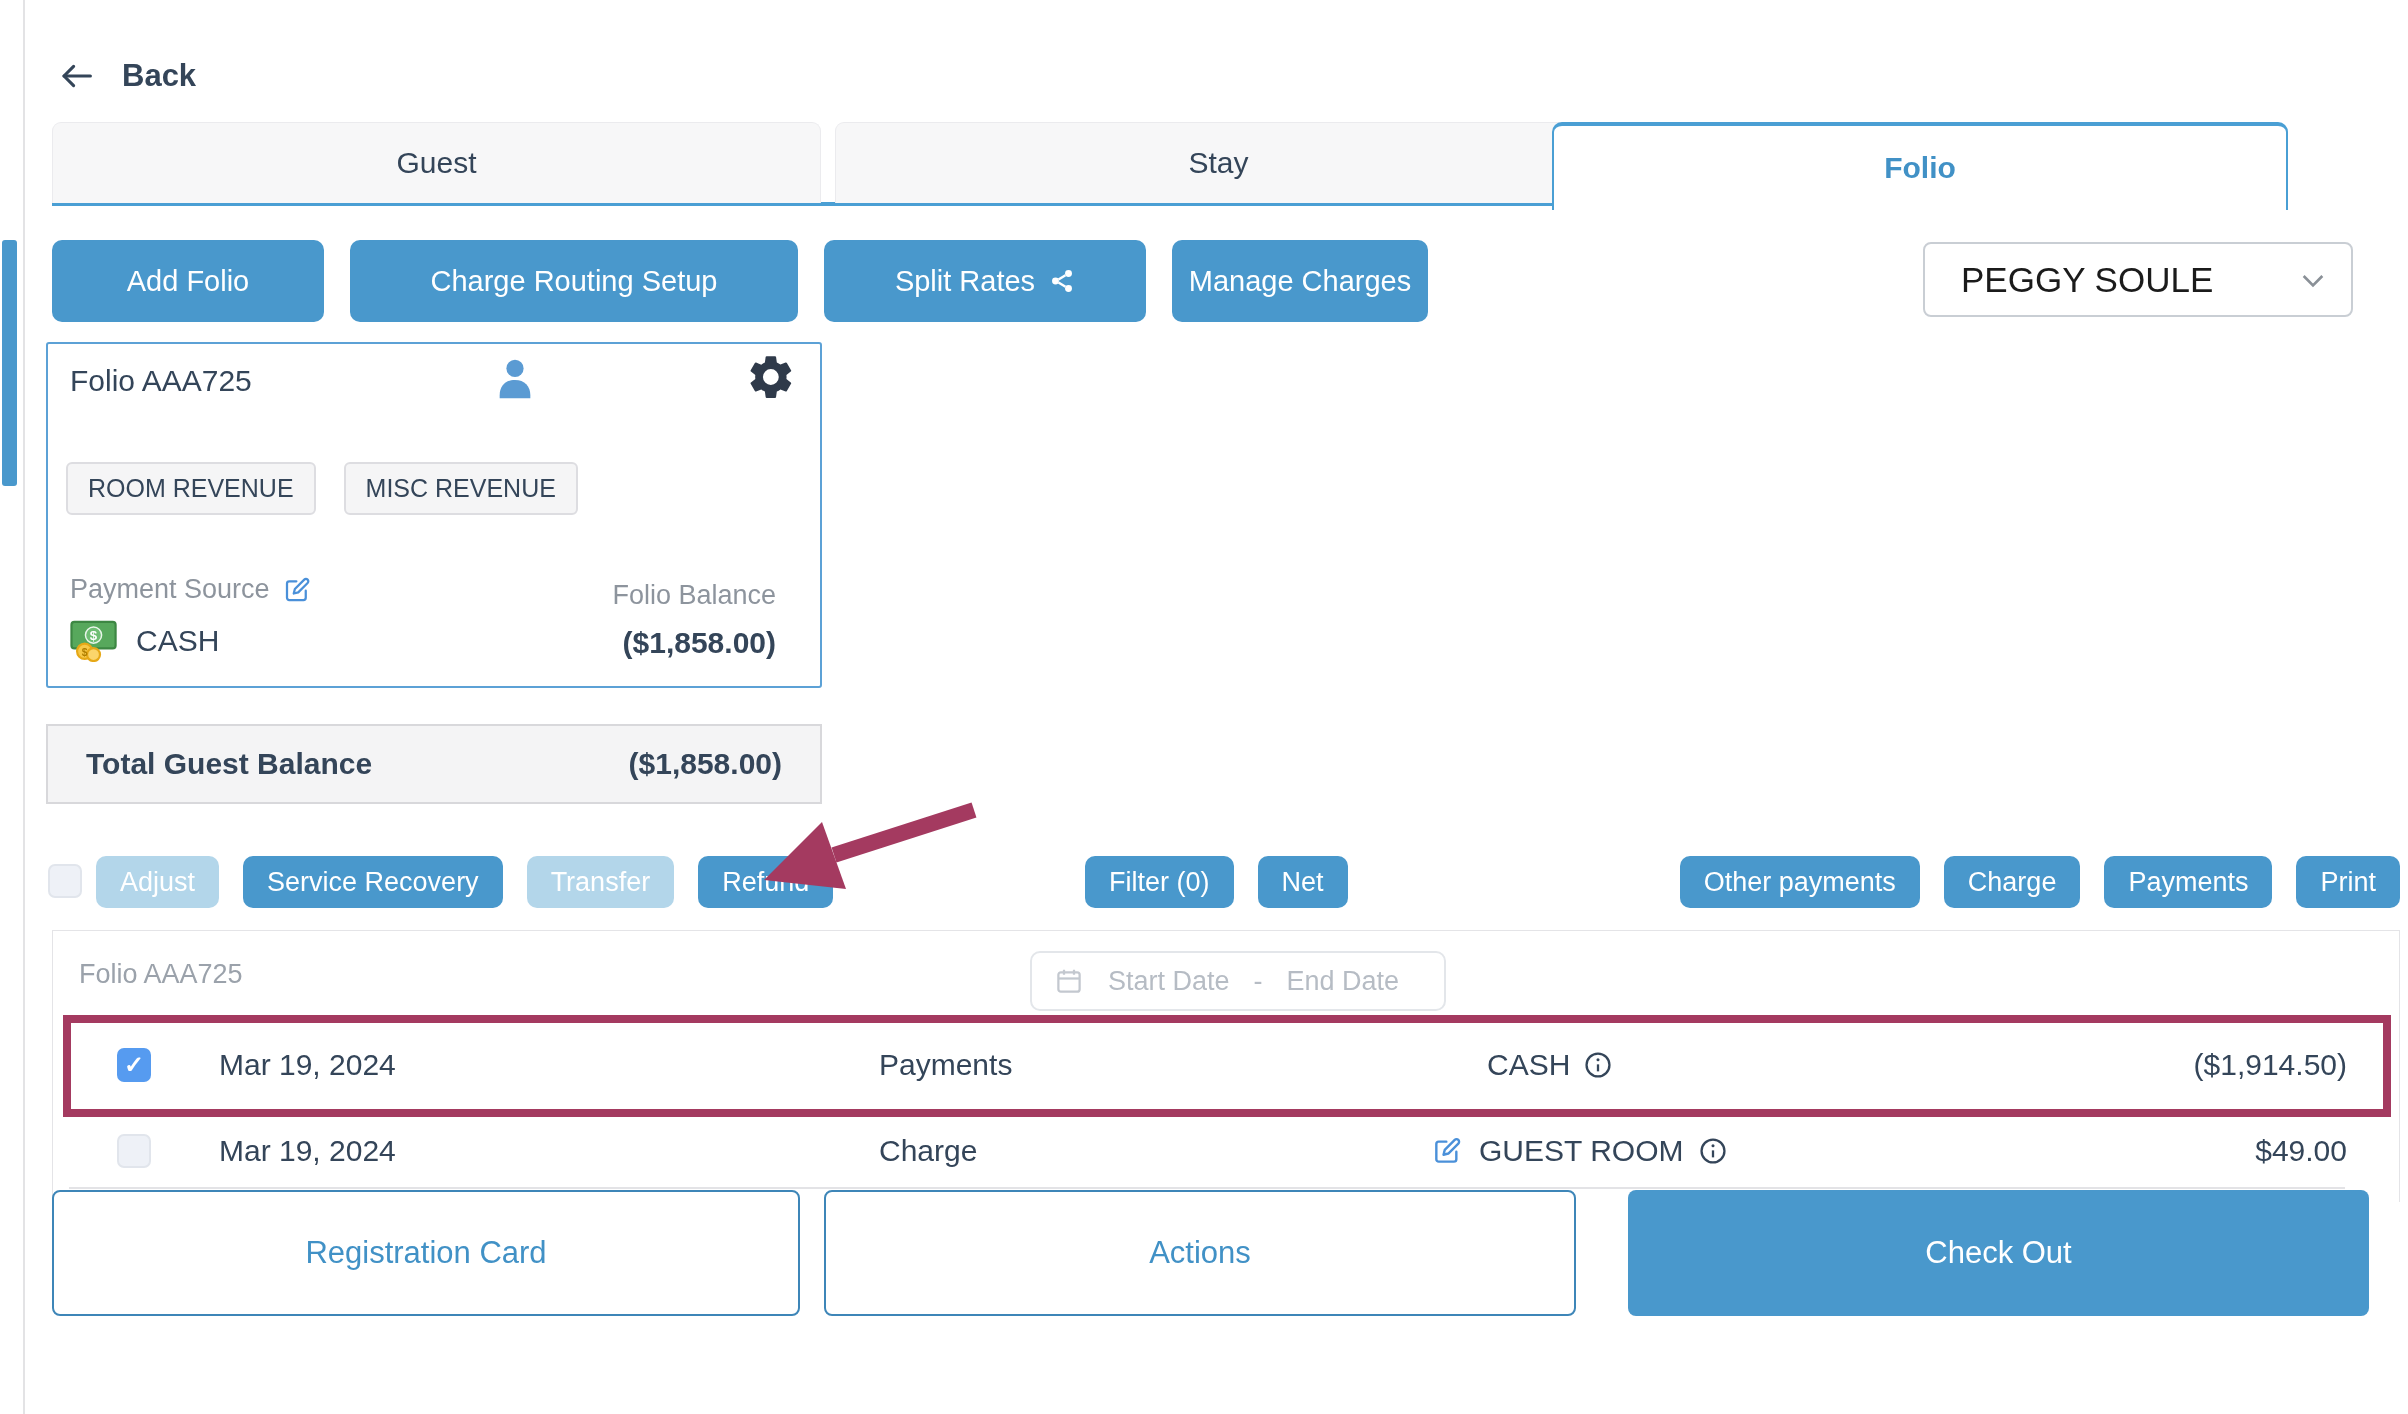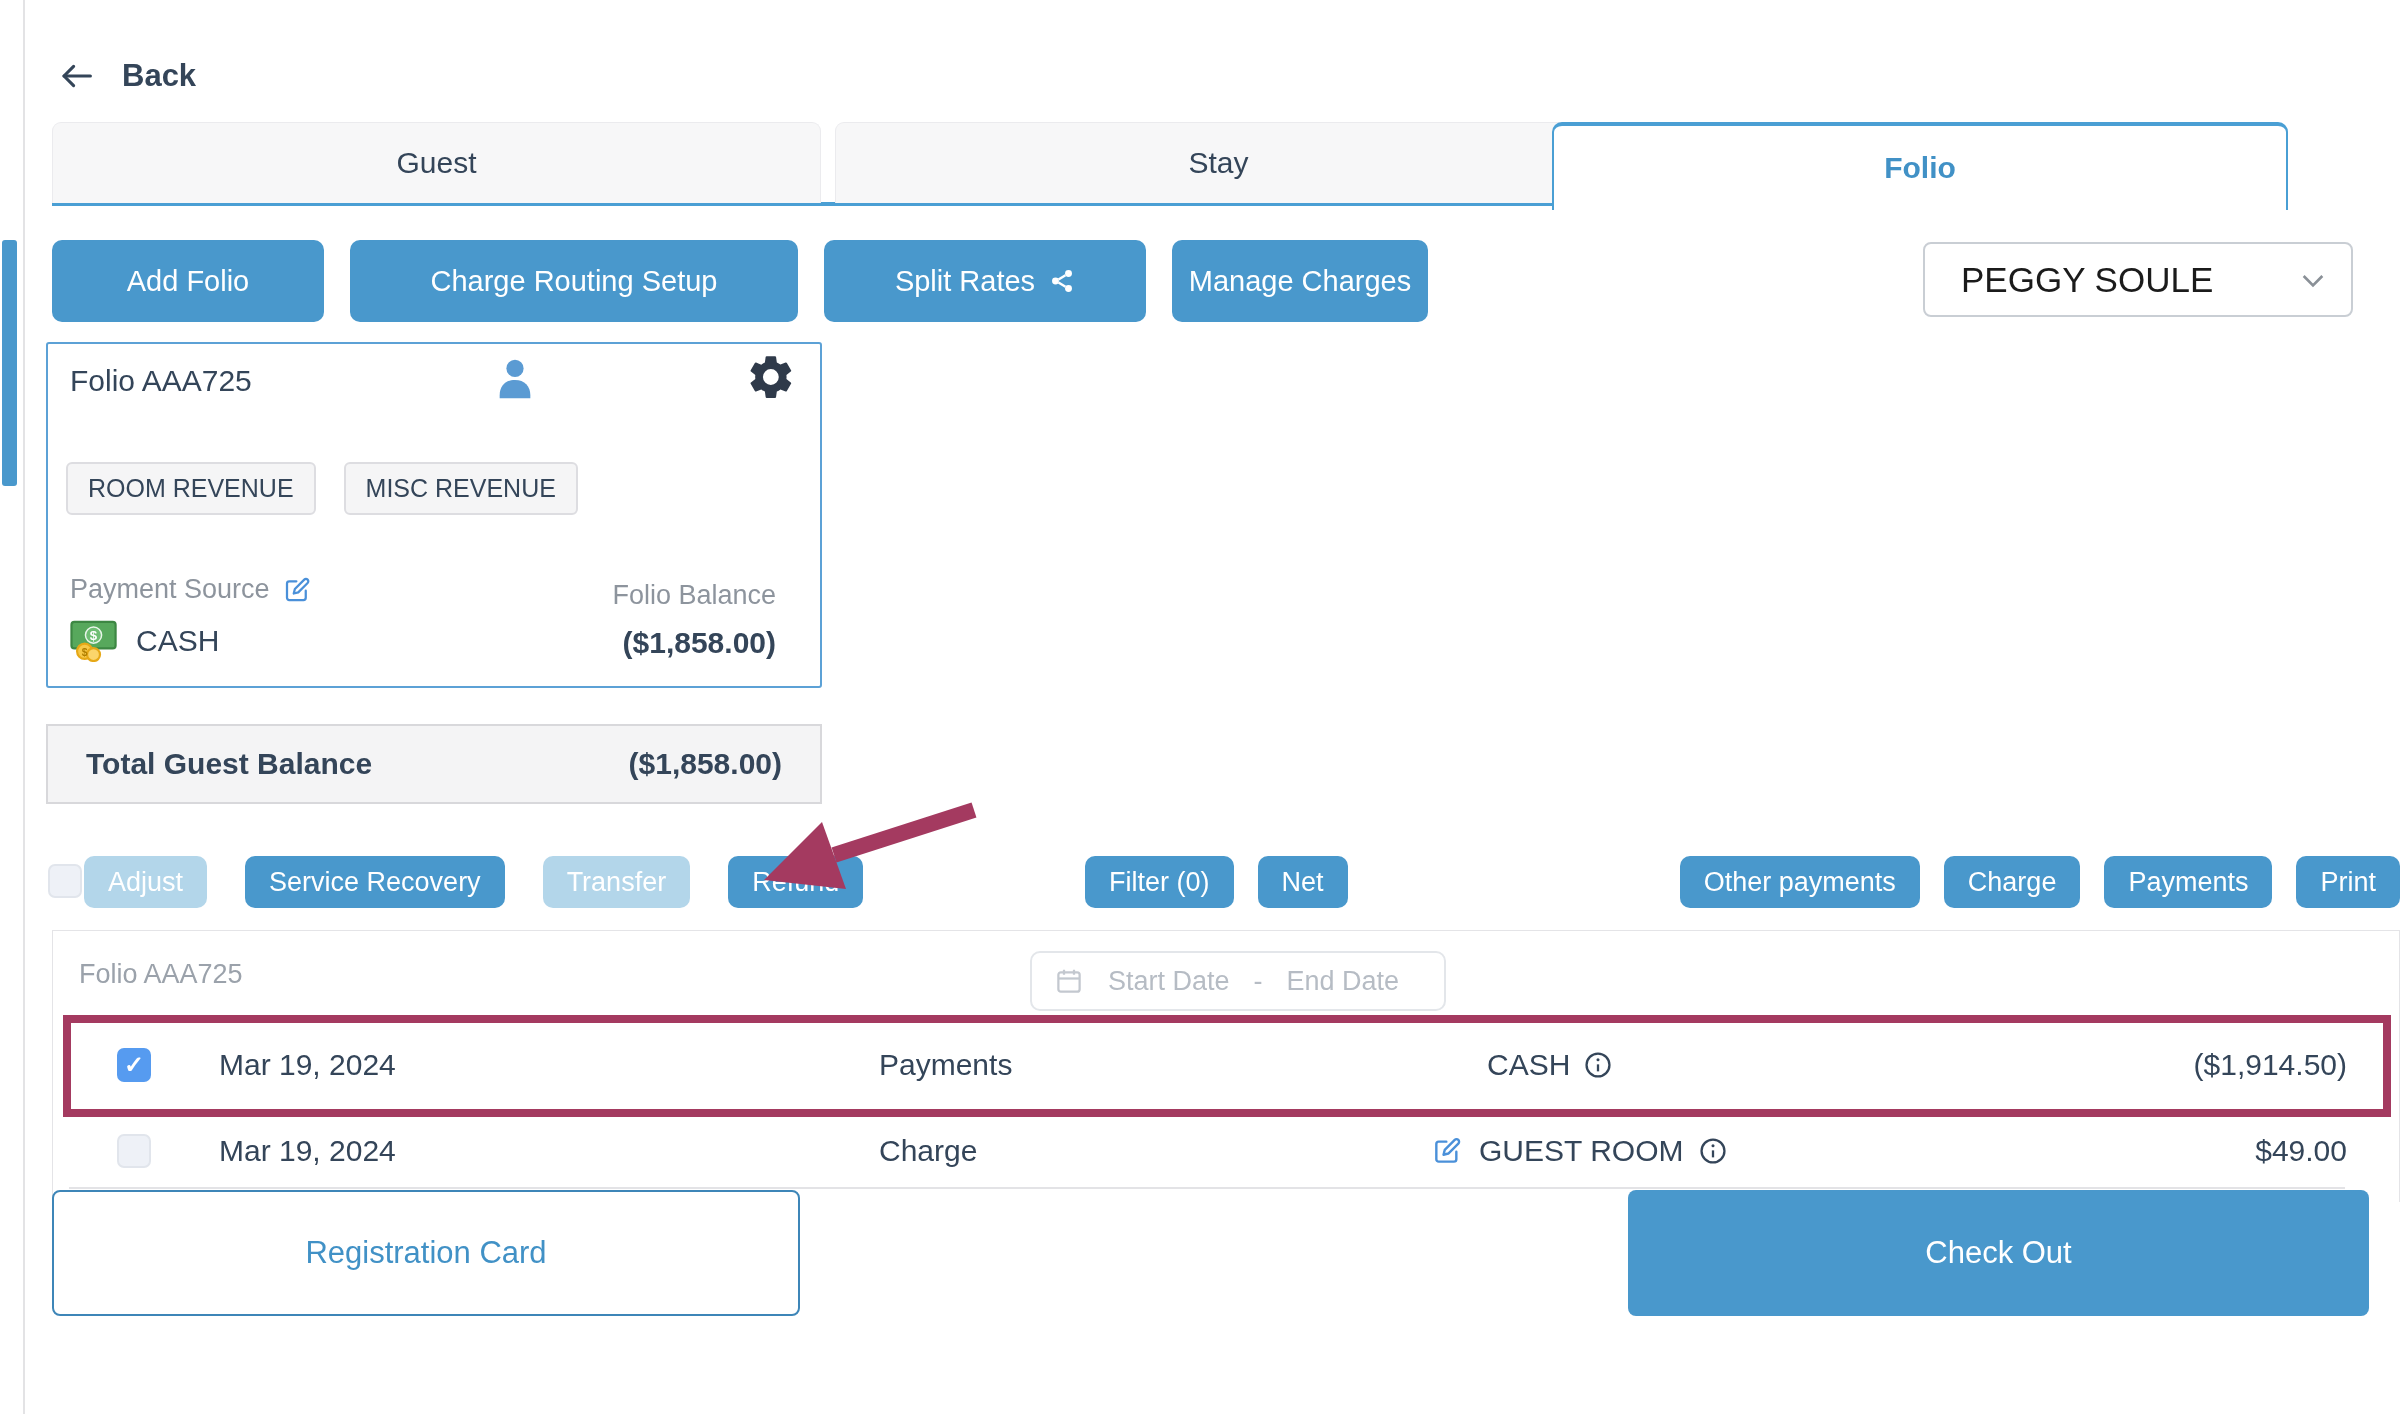--- a/index.html
+++ b/index.html
@@ -56,21 +56,21 @@
   .total-bar{position:absolute;left:46px;top:724px;width:776px;height:80px;box-sizing:border-box;
      background:#f4f4f5;border:2px solid #d8d8db;display:flex;align-items:center;
      justify-content:space-between;padding:0 38px;}
   .total-bar .lbl{font-size:30px;font-weight:600;color:var(--navy);}
   .total-bar .val{font-size:30px;font-weight:700;color:var(--navy);}
 
   
   .btn-sm{height:52px;border-radius:10px;background:var(--primary);color:#fff;font-size:27px;
           display:flex;align-items:center;justify-content:center;padding:0 24px;cursor:pointer;white-space:nowrap;}
   .btn-sm.disabled{background:var(--primary-light);}
-  .act-left{position:absolute;left:84px;top:856px;display:flex;gap:38px;justify-content:space-between;}
+  .act-left{position:absolute;left:96px;top:856px;display:flex;gap:24px;justify-content:space-between;}
   .act-mid{position:absolute;left:1085px;top:856px;display:flex;gap:24px;}
   .act-right{position:absolute;right:8px;top:856px;display:flex;gap:24px;}
 
   
   .cb{width:34px;height:34px;background:#eef1f7;border:2px solid #e1e5ec;border-radius:7px;
       box-sizing:border-box;cursor:pointer;}
   .cb.on{background:var(--check-blue);border:none;display:flex;align-items:center;justify-content:center;}
   .cb.on::after{content:"✓";color:#fff;font-size:24px;font-weight:700;}
   .sel-check{position:absolute;left:48px;top:864px;}
 
@@ -315,17 +315,20 @@
         </span>
       </div>
       <div class="cell c-amount">$49.00</div>
     </div>
     <div class="divider"></div>
   </div>
 
   <div class="fbtn outline f-rc">
       <span>Registration Card</span>
     </div>
+  <div class="fbtn outline f-actions">
+      <span>Actions</span>
+    </div>
   <div class="fbtn fill f-co">
       <span>Check Out</span>
     </div>
 
 </div>
 
 </body></html>

